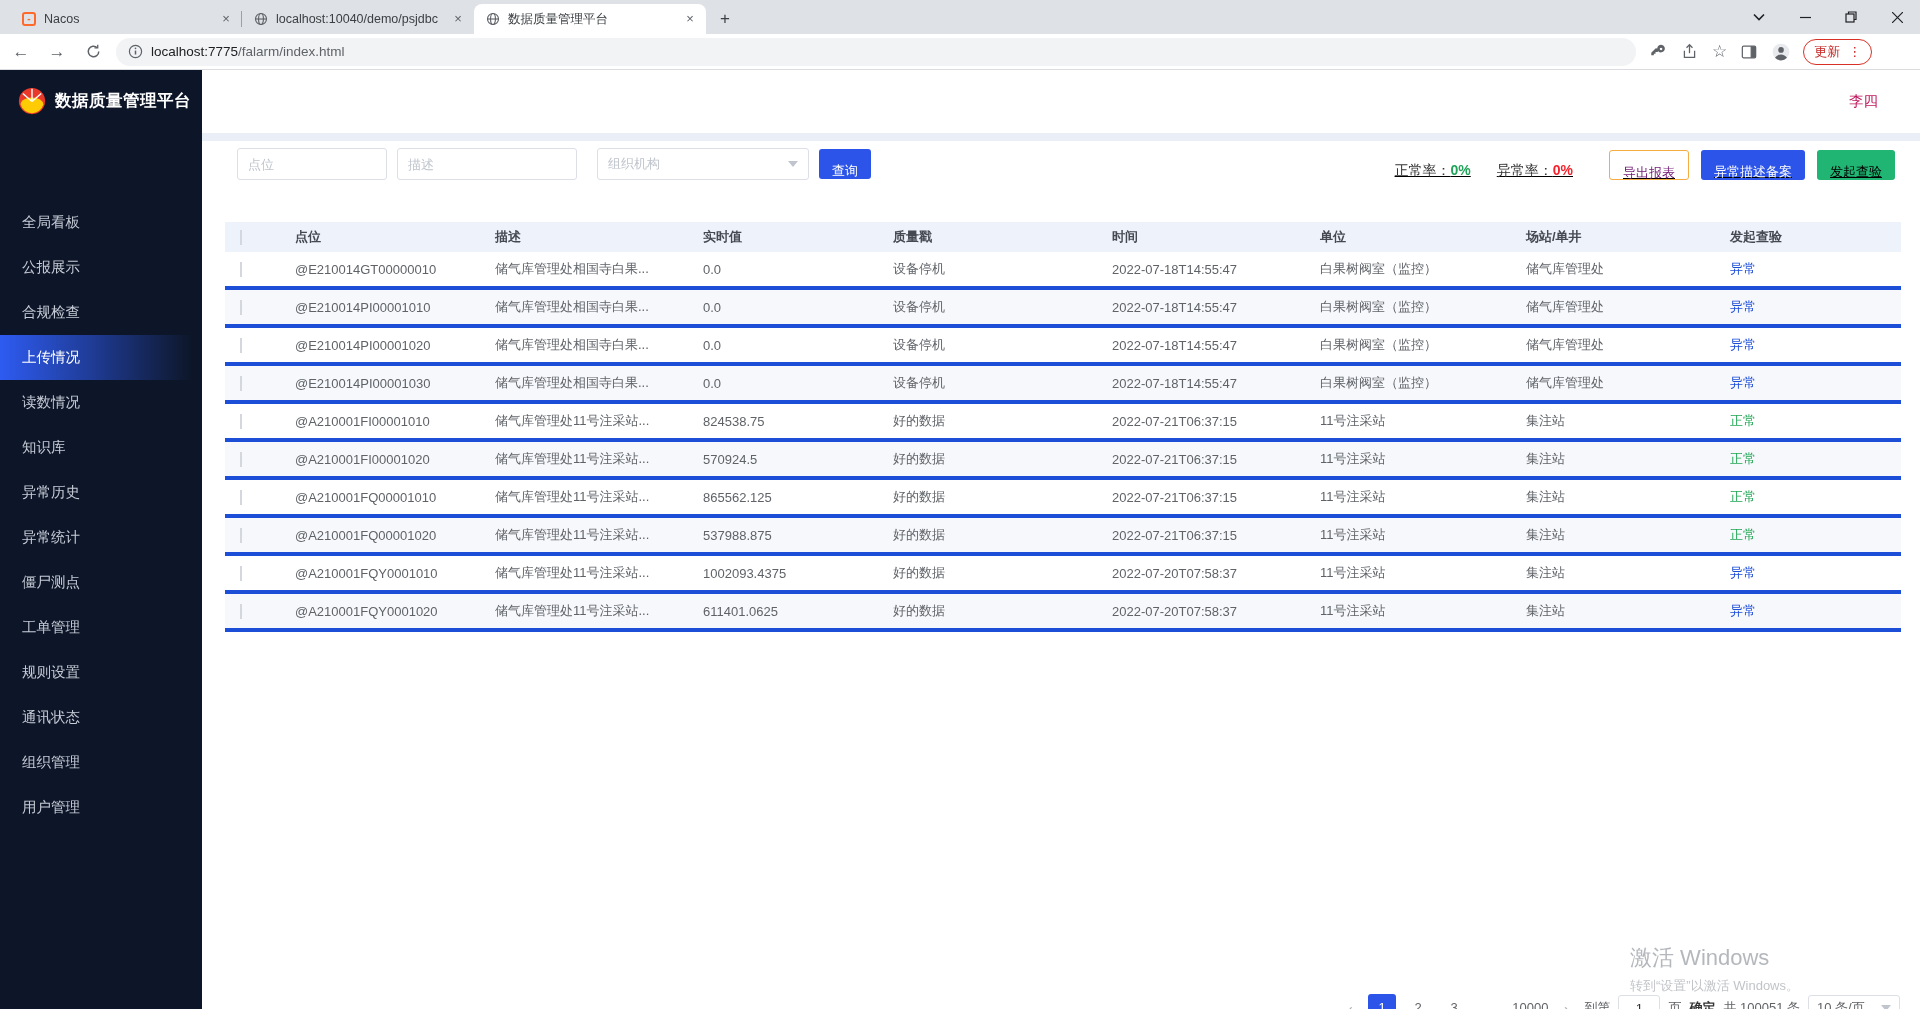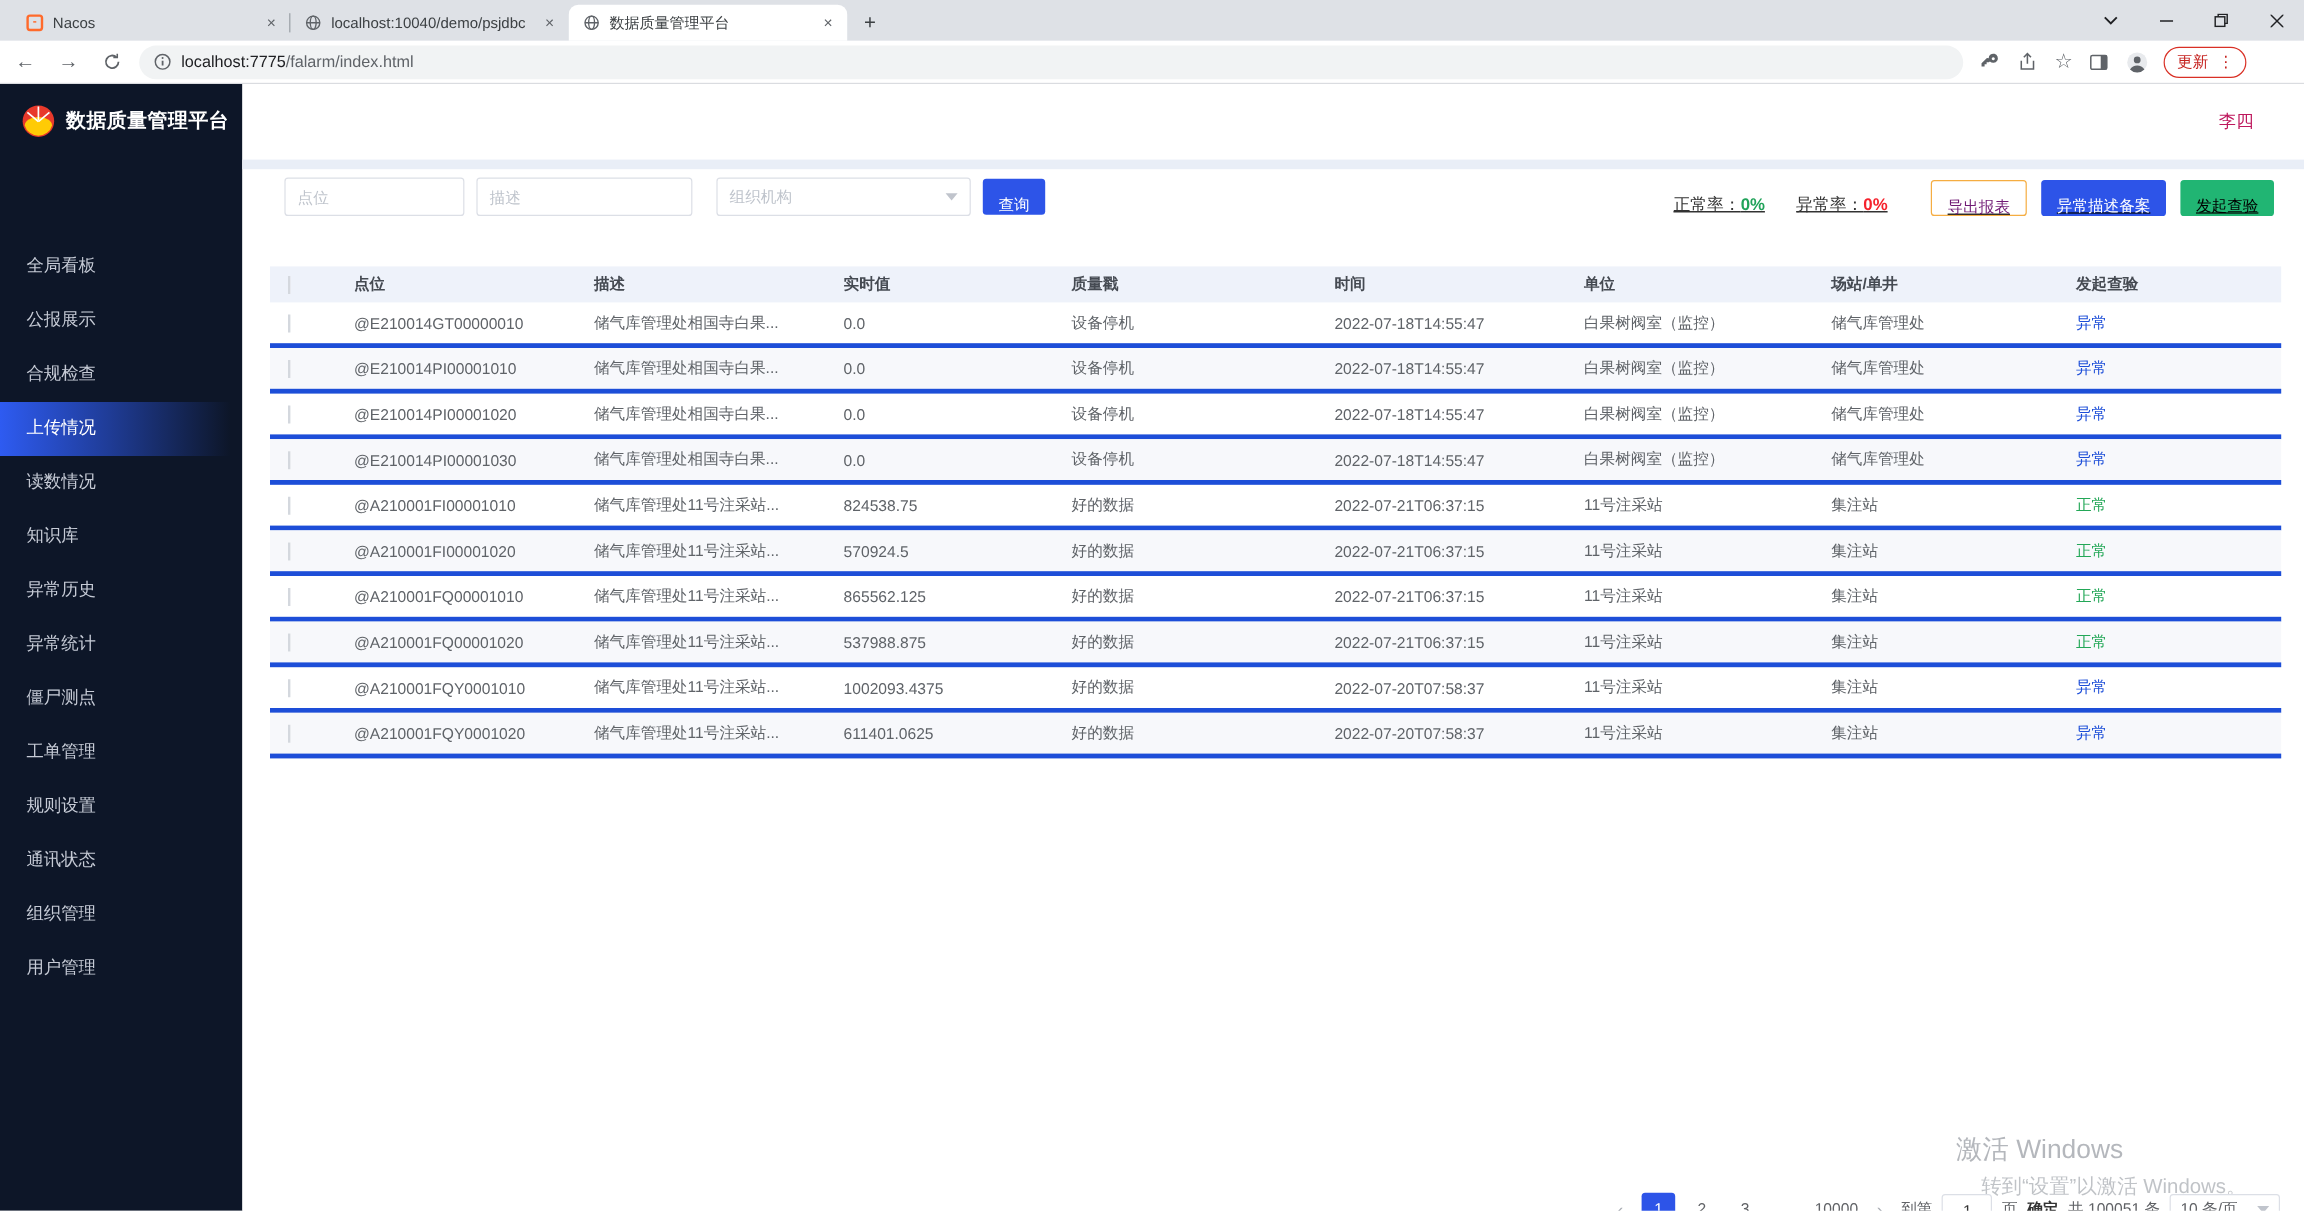--- a/index.html
+++ b/index.html
@@ -71,21 +71,21 @@
   .pg-arrow{width:20px;text-align:center;color:#a8abb2;font-size:15px;}
   .pg-num{min-width:28px;height:28px;line-height:28px;text-align:center;border-radius:3px;background:#fff;}
   .pg-num.active{background:#2d54e8;color:#fff;}
   .pg-input{width:42px;height:26px;border:1px solid #dcdfe6;border-radius:3px;text-align:center;font-size:13px;color:#333;}
   .pg-confirm{font-weight:bold;color:#333;background:none;border:none;font-size:13px;}
   .pg-select{width:92px;height:26px;border:1px solid #dcdfe6;border-radius:3px;display:flex;align-items:center;justify-content:space-between;padding:0 8px;background:#fff;}
 
   
   .watermark{position:absolute;left:1630px;top:943px;color:rgba(140,145,152,.65);}
   .watermark .l1{font-size:22px;}
-  .watermark .l2{font-size:17px;margin-top:4px;color:rgba(150,155,162,.6);margin-left:21px;}
+  .watermark .l2{font-size:13px;margin-top:4px;color:rgba(150,155,162,.6);}
 
   svg{display:block;}
 </style>
 </head>
 <body>
 
 <div class="page">
 
   <div class="tabstrip">
     <div class="tab">

